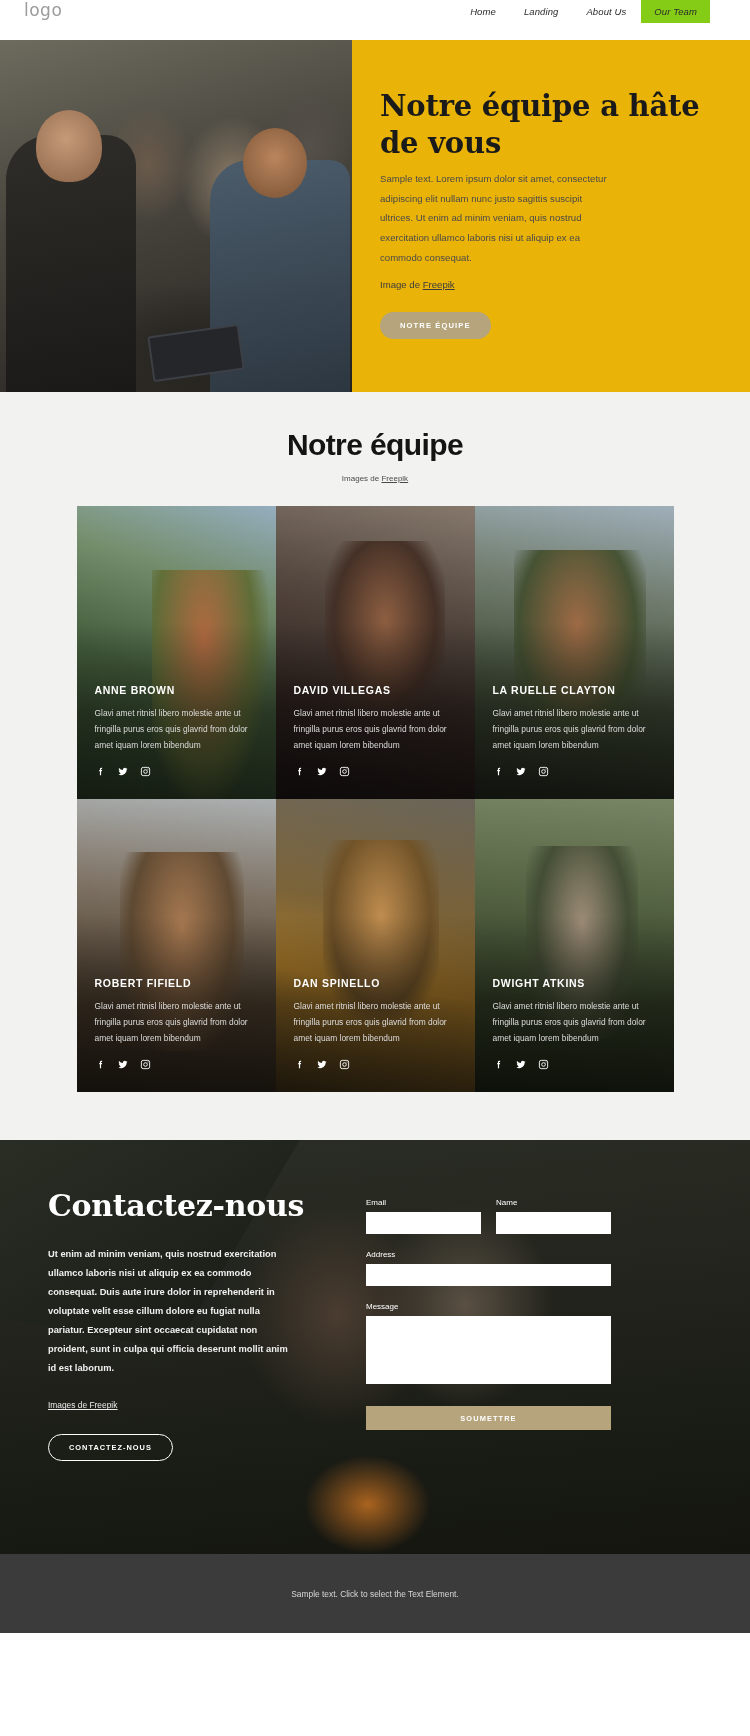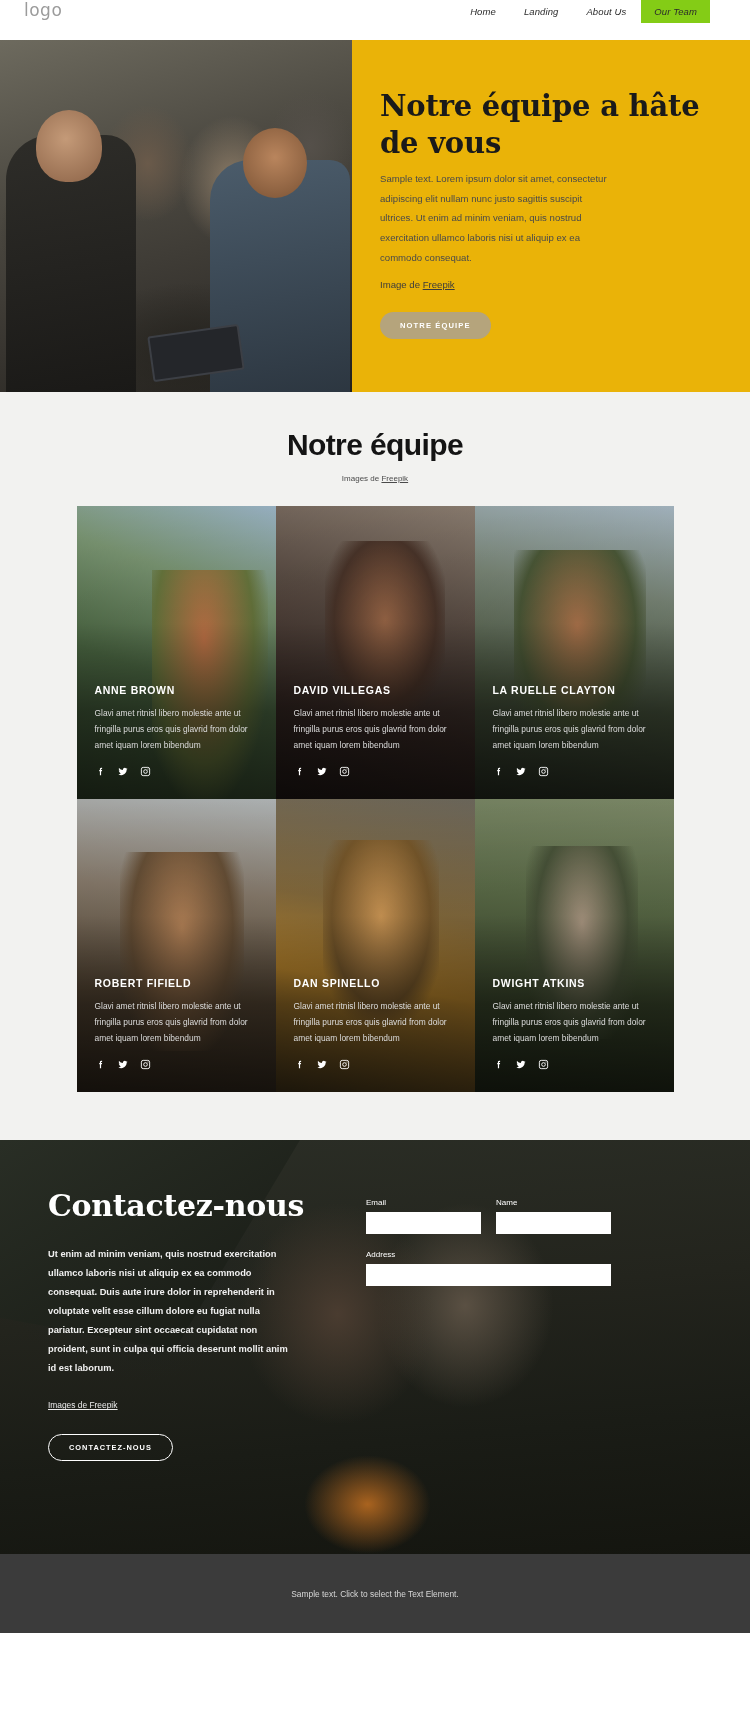--- a/index.html
+++ b/index.html
@@ -578,19 +578,24 @@
         </div>
         <div class="field half">
           <label>Name</label>
           <input type="text" value="" style="">
         </div>
       </div>
       <div class="field full">
         <label>Address</label>
         <input type="text" value="" style="">
       </div>
+      <div class="field full">
+        <label>Message</label>
+        <textarea style=""></textarea>
+      </div>
+      <button class="btn-submit">SOUMETTRE</button>
     </div>
   </div>
 </div>
 
 <div class="footer">
   <div class="footer-text">Sample text. Click to select the Text Element.</div>
 </div>
 
 </body></html>

